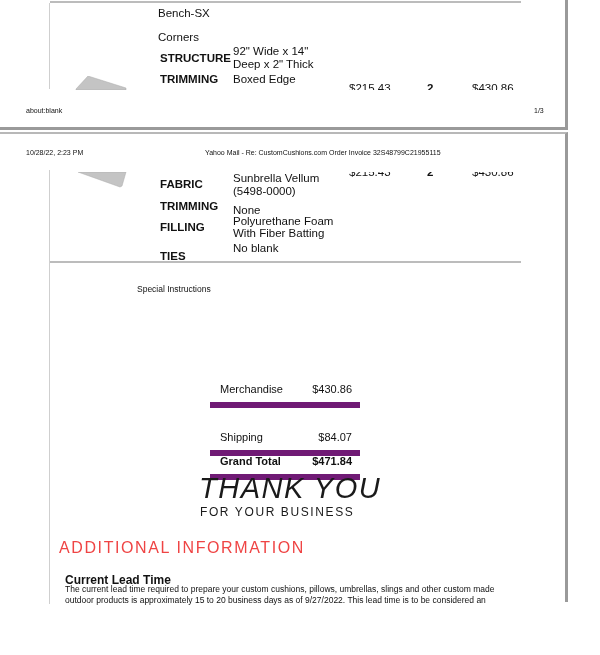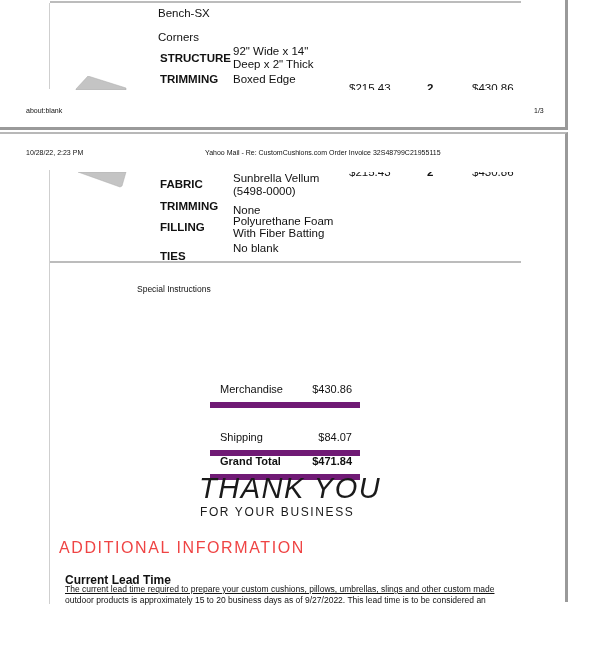--- a/index.html
+++ b/index.html
@@ -104,15 +104,15 @@
     <span class="l">Grand Total</span>
     <span class="v">$471.84</span>
   </div>
 
   <div class="abs" style="left:199px; top:338px; font-size:29px; letter-spacing:1.5px; color:#1a1a1a;font-style:italic;">THANK YOU</div>
   <div class="abs" style="left:200px; top:371px; font-size:12px; letter-spacing:1.6px; color:#1a1a1a;">FOR YOUR BUSINESS</div>
 
   <div class="abs" style="left:59px; top:405px; font-size:16px; letter-spacing:1.6px; color:#ef4444;">ADDITIONAL INFORMATION</div>
 
   <div class="abs" style="left:65px; top:439px; font-size:12px; font-weight:bold;">Current Lead Time</div>
-  <div class="abs" style="left:65px; top:450px; font-size:8.5px; white-space:nowrap;text-decoration:underline;">The current lead time required to prepare your custom cushions, pillows, umbrellas, slings and other custom made</div>
+  <div class="abs" style="left:65px; top:450px; font-size:8.5px; white-space:nowrap;">The current lead time required to prepare your custom cushions, pillows, umbrellas, slings and other custom made</div>
   <div class="abs" style="left:65px; top:461px; font-size:8.5px; white-space:nowrap;">outdoor products is approximately 15 to 20 business days as of 9/27/2022. This lead time is to be considered an</div>
 </div>
 
 </body></html>

